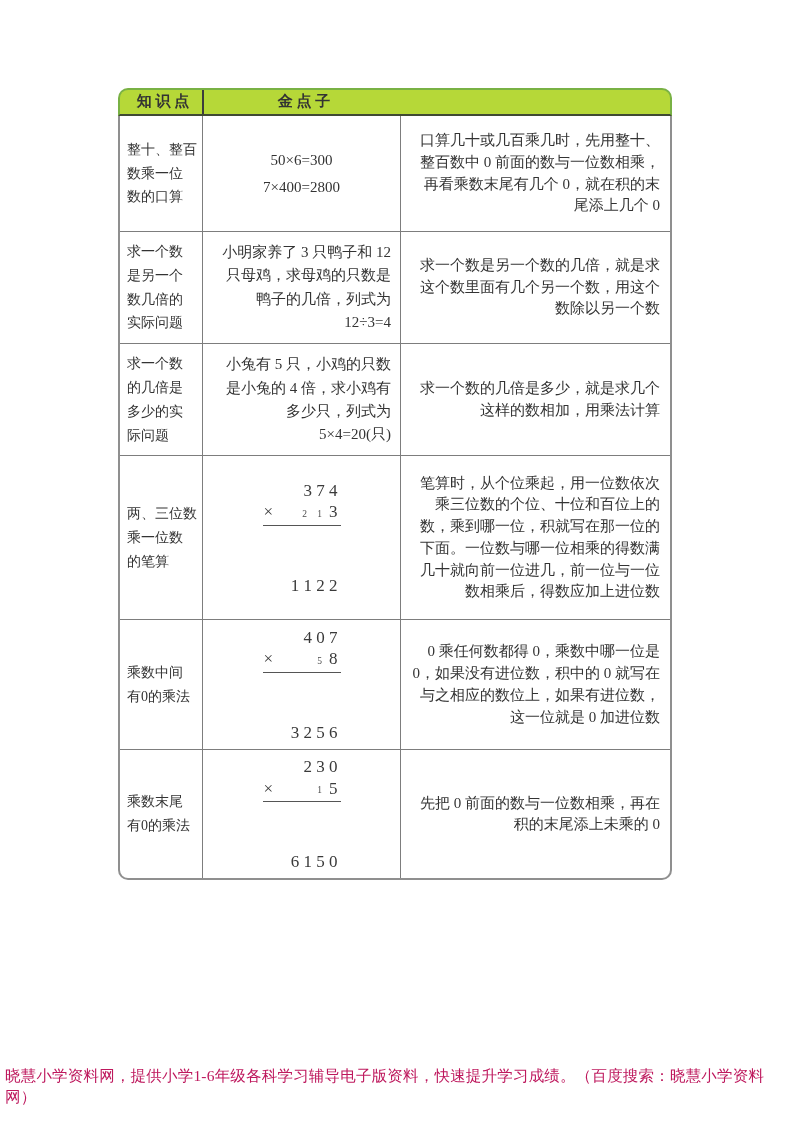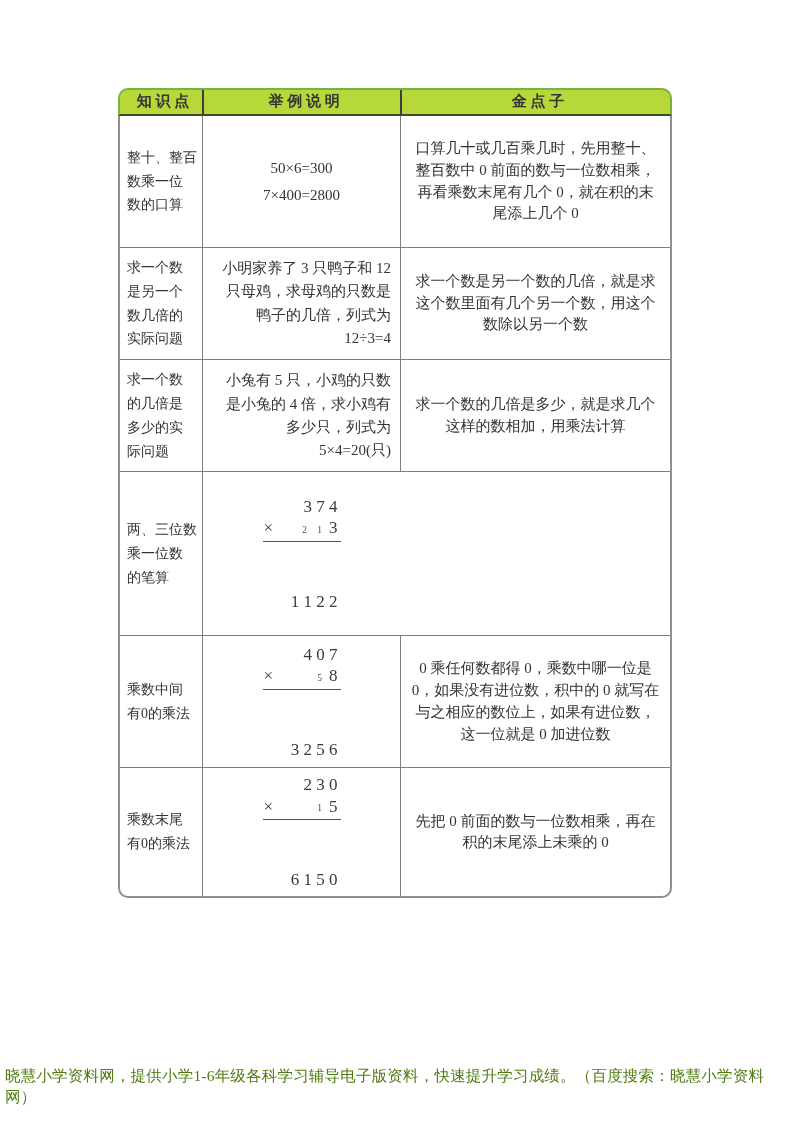--- a/index.html
+++ b/index.html
@@ -77,23 +77,23 @@
     padding: 6px 0;
   }
   .example-lines { display: flex; flex-direction: column; gap: 5px; }
   .example-para {
     justify-content: flex-start;
     text-align: right;
     padding: 6px 9px;
     line-height: 1.55;
   }
   .tip {
-    padding: 22px 10px;
+    padding: 14px 10px;
     line-height: 1.45;
-    text-align: center;
+    text-align: right;
   }
   
   .vmul {
     min-width: 78px;
     font-size: 17px;
     line-height: 1.25;
     color: #3a3a3a;
   }
   .v-top { text-align: right; padding-right: 3px; }
   .v-mid {
@@ -112,34 +112,33 @@
     color: #4a4a4a;
   }
   .v-prod { text-align: right; padding-right: 3px; padding-top: 1px; margin-top: 48px; }
   
   .footer {
     position: absolute;
     left: 5px;
     top: 1066px;
     width: 786px;
     font-size: 15.5px;
-    color: #4d7c0f;
+    color: #be185d;
     letter-spacing: 0.2px;
   }
 </style>
 </head>
 <body>
 
 <div class="page">
 
   <div class="doc-table">
 
     <div class="thead">
       <div class="th">知 识 点</div>
-      <div class="th">举 例 说 明</div>
       <div class="th">金 点 子</div>
     </div>
 
     <div class="tbody">
 
       <div class="row row-1">
         <div class="cell topic">整十、整百
 数乘一位
 数的口算</div>
         <div class="cell example">
@@ -179,20 +178,21 @@
             <div class="v-mid">
               <span>×</span>
               <span class="v-right">
                 <span class="carry">2 1</span>
                 <span>3</span>
               </span>
             </div>
             <div class="v-prod">1 1 2 2</div>
           </div>
         </div>
+        <div class="cell tip">笔算时，从个位乘起，用一位数依次乘三位数的个位、十位和百位上的数，乘到哪一位，积就写在那一位的下面。一位数与哪一位相乘的得数满几十就向前一位进几，前一位与一位数相乘后，得数应加上进位数</div>
       </div>
 
       <div class="row row-5">
         <div class="cell topic">乘数中间
 有0的乘法</div>
         <div class="cell example">
           <div class="vmul">
             <div class="v-top">4 0 7</div>
             <div class="v-mid">
               <span>×</span>

